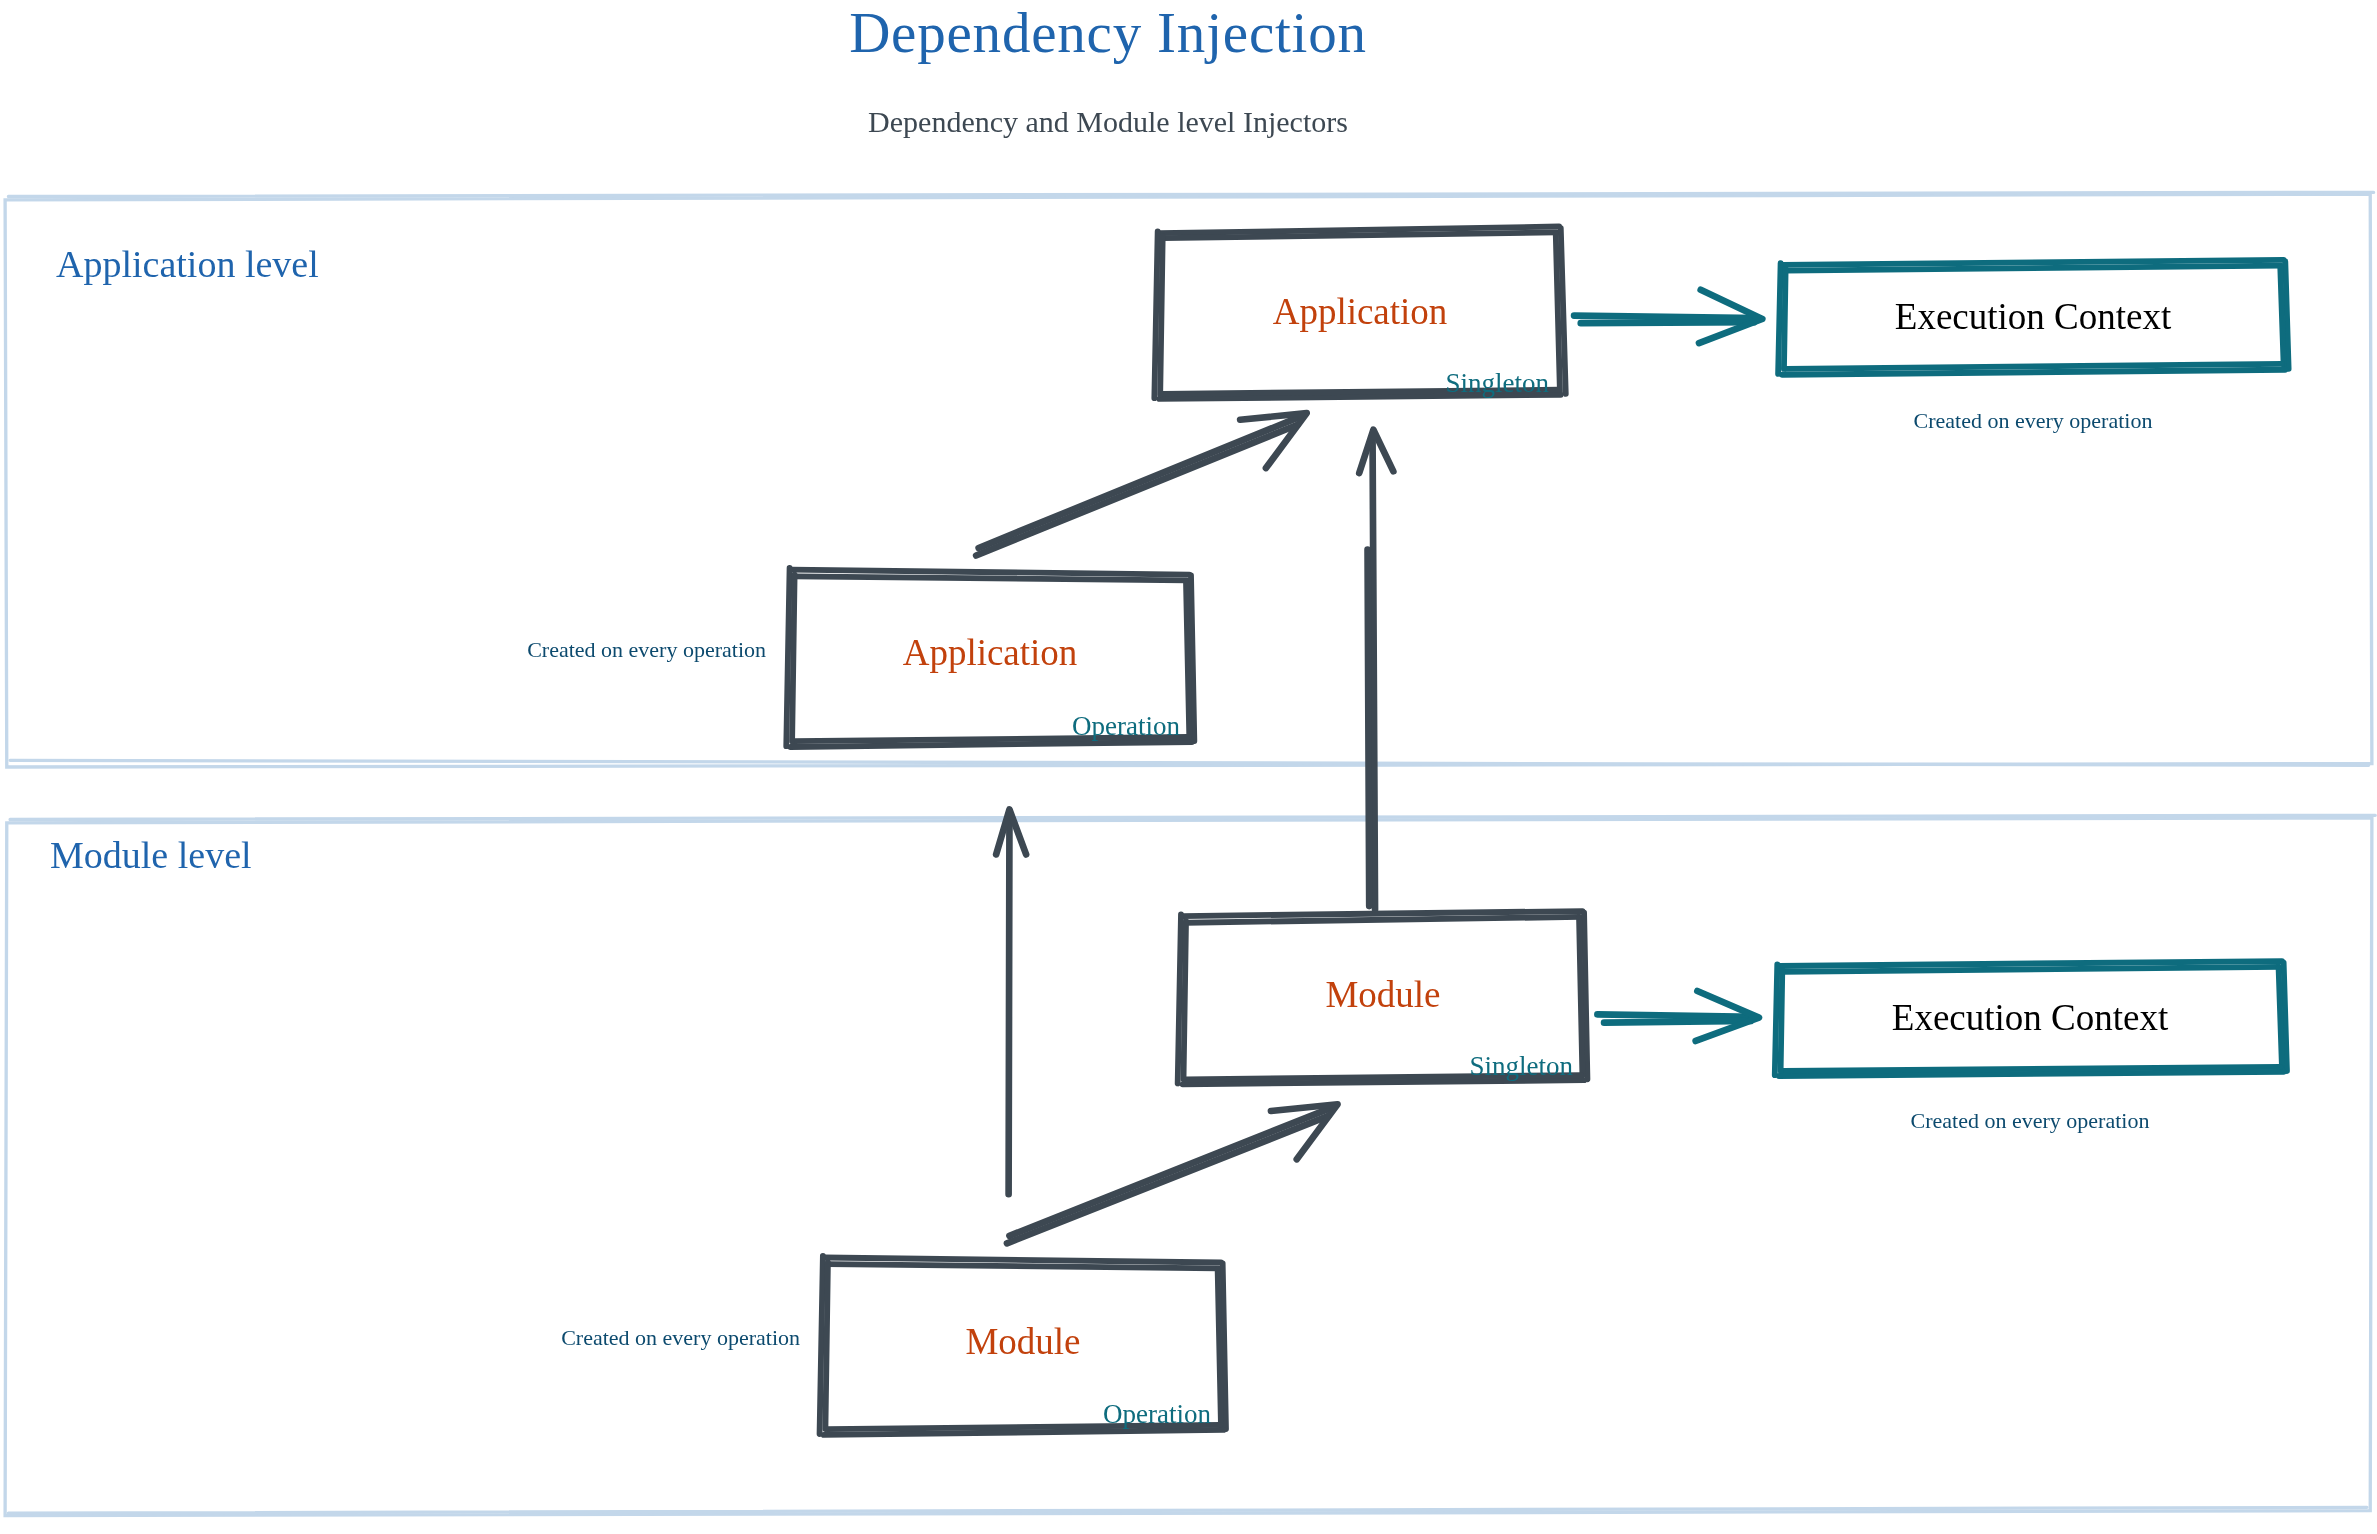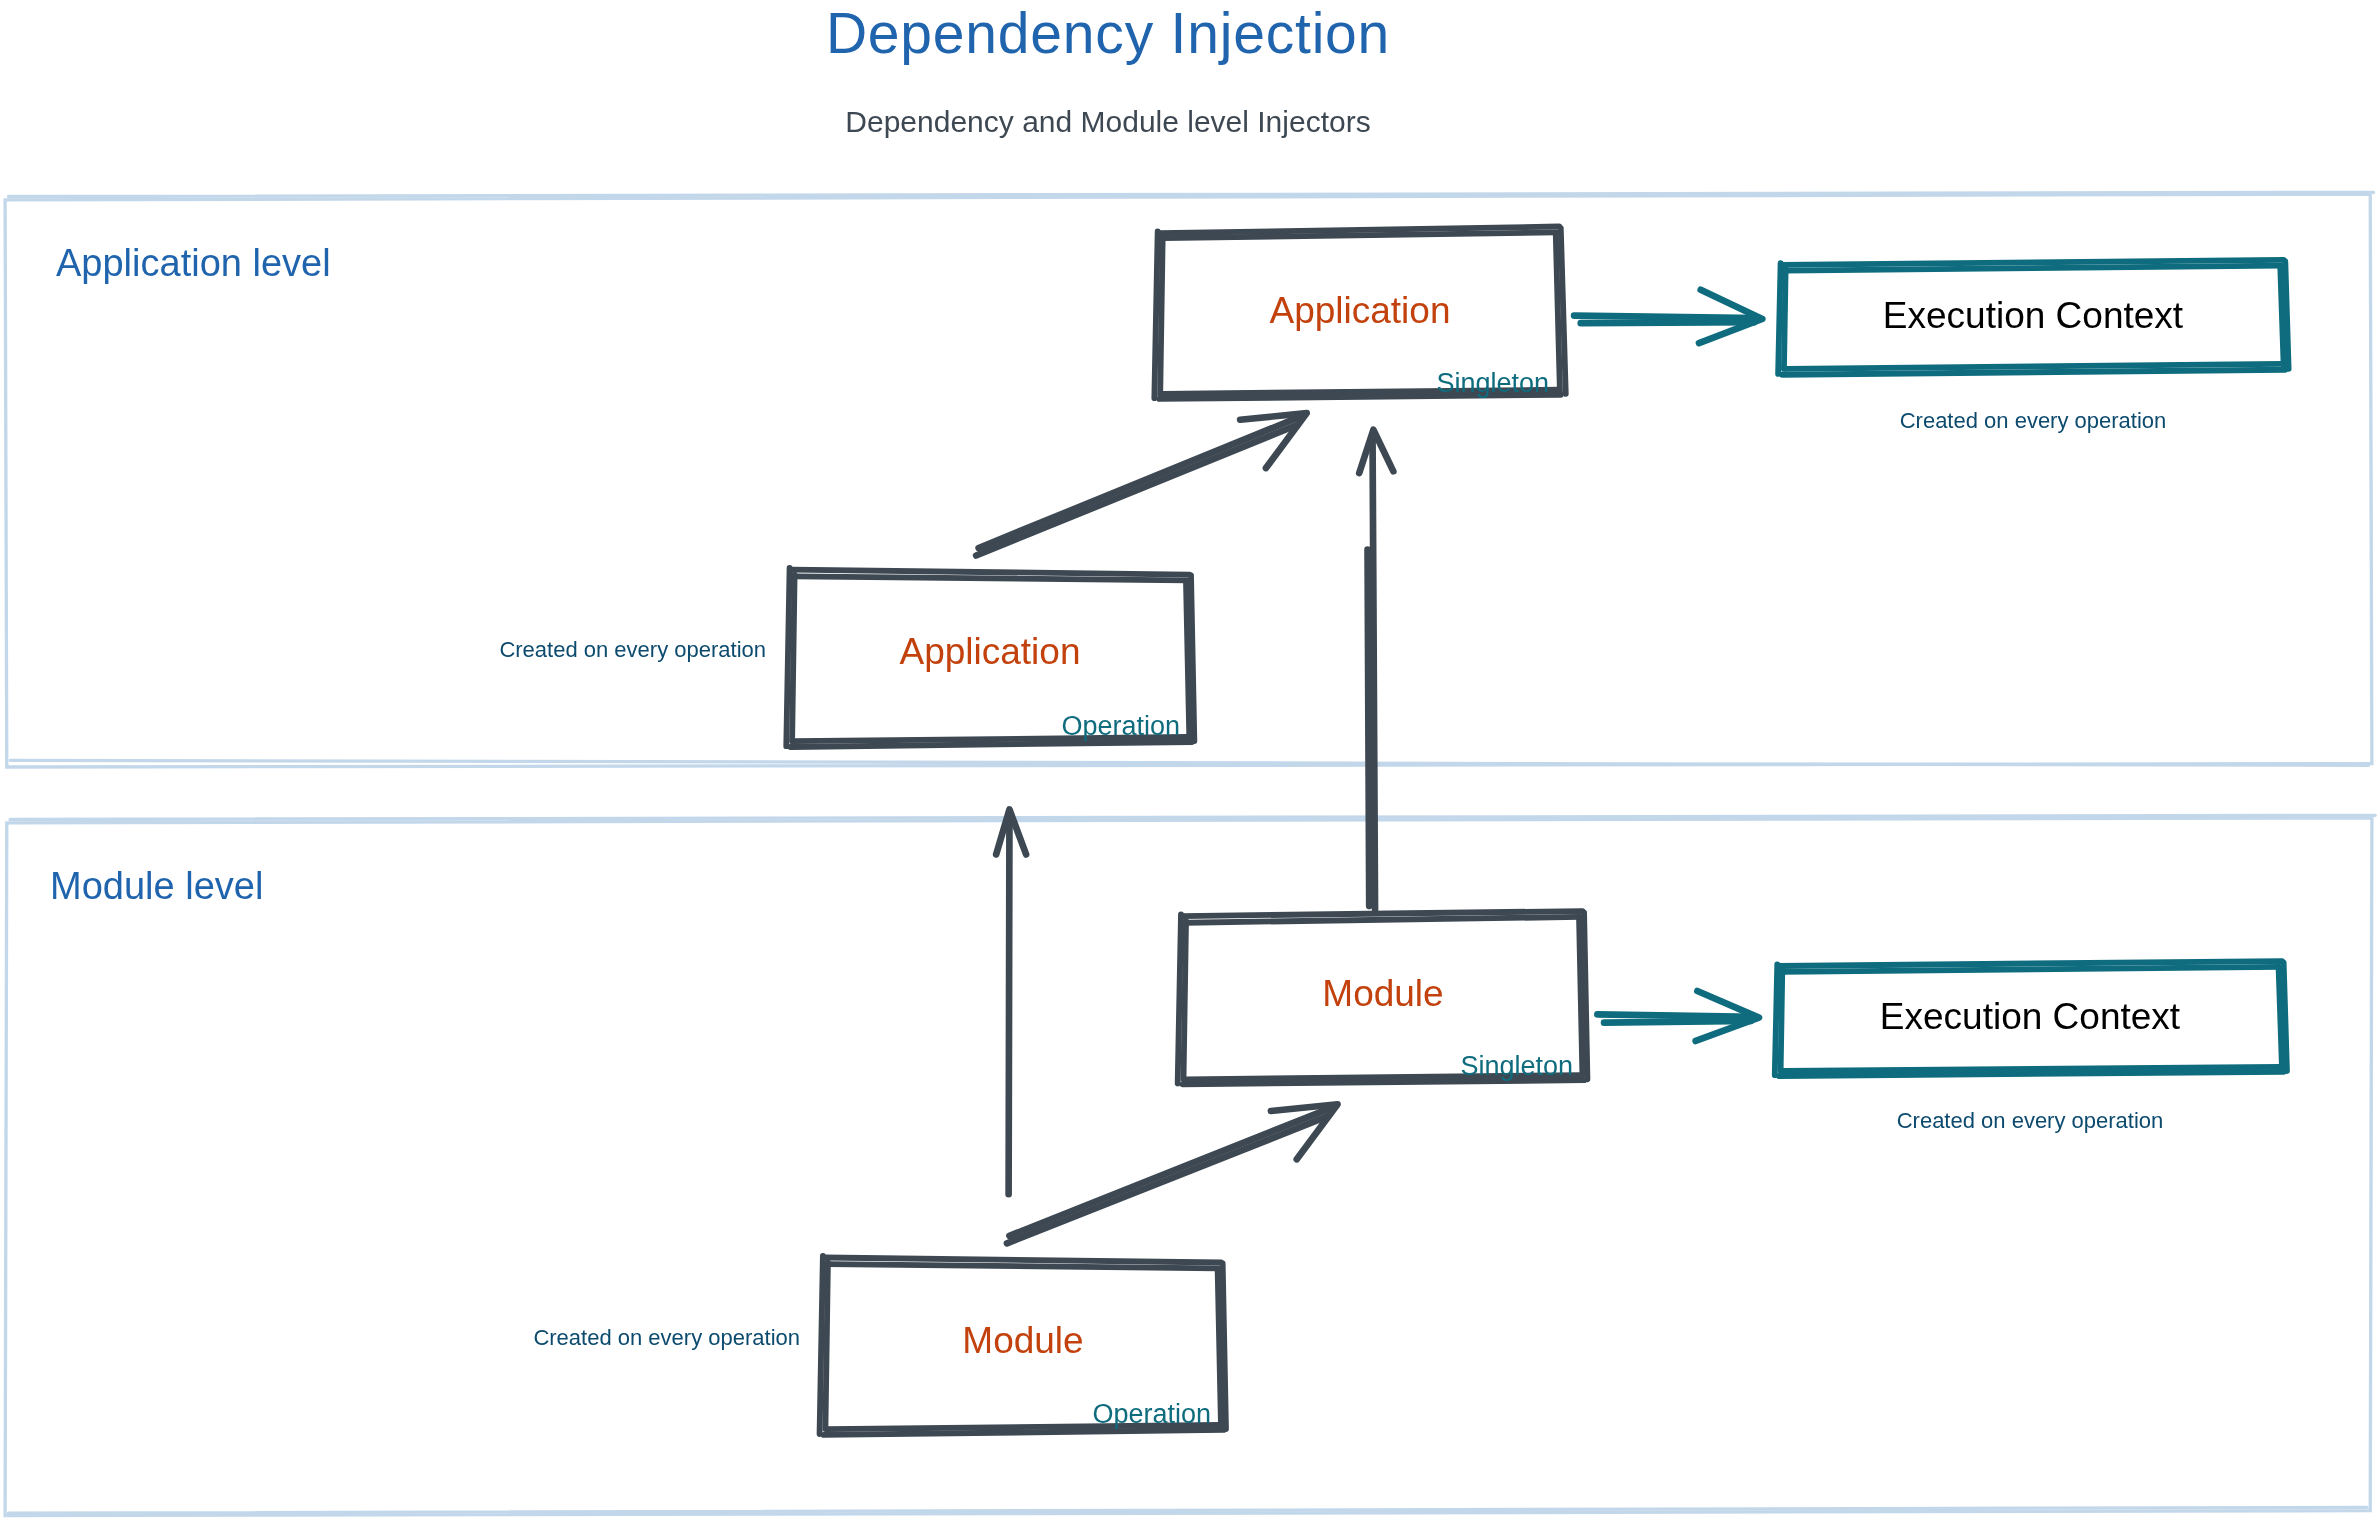--- a/index.html
+++ b/index.html
@@ -20,21 +20,21 @@
   #sketch-layer {
     position: absolute;
     inset: 0;
     width: 2377px;
     height: 1534px;
     pointer-events: none;
   }
   .lbl {
     position: absolute;
     white-space: nowrap;
-    font-family: Liberation Sans, sans-serif;
+    font-family: Liberation Serif, serif;
   }
   .title {
     color: #1F64AD;
     font-size: 57px;
     letter-spacing: 0.8px;
     font-weight: 400;
   }
   .subtitle {
     color: #3D4852;
     font-size: 30px;
@@ -192,21 +192,21 @@
     <g class="ink" stroke-width="8">
       <path d="M1211 1434 L1212 980"></path>
       <path d="M1196 1026 L1212 972 L1232 1026"></path>
     </g>
   </svg>
 
   <div class="lbl title center" style="left:1108px; top:0px;">Dependency Injection</div>
   <div class="lbl subtitle center" style="left:1108px; top:105px;">Dependency and Module level Injectors</div>
 
   <div class="lbl panel-heading" style="left:56px; top:242px;">Application level</div>
-  <div class="lbl panel-heading" style="left:50px; top:865px;">Module level</div>
+  <div class="lbl panel-heading" style="left:50px; top:833px;">Module level</div>
 
   <div class="lbl node-title center" style="left:1360px; top:290px;">Application</div>
   <div class="lbl node-scope right" style="left:1549px; top:344px;">Singleton</div>
 
   <div class="lbl ec-title center" style="left:2033px; top:295px;">Execution Context</div>
   <div class="lbl caption center" style="left:2033px; top:408px;">Created on every operation</div>
 
   <div class="lbl node-title center" style="left:990px; top:631px;">Application</div>
   <div class="lbl node-scope right" style="left:1180px; top:687px;">Operation</div>
   <div class="lbl caption right" style="left:766px; top:637px;">Created on every operation</div>

